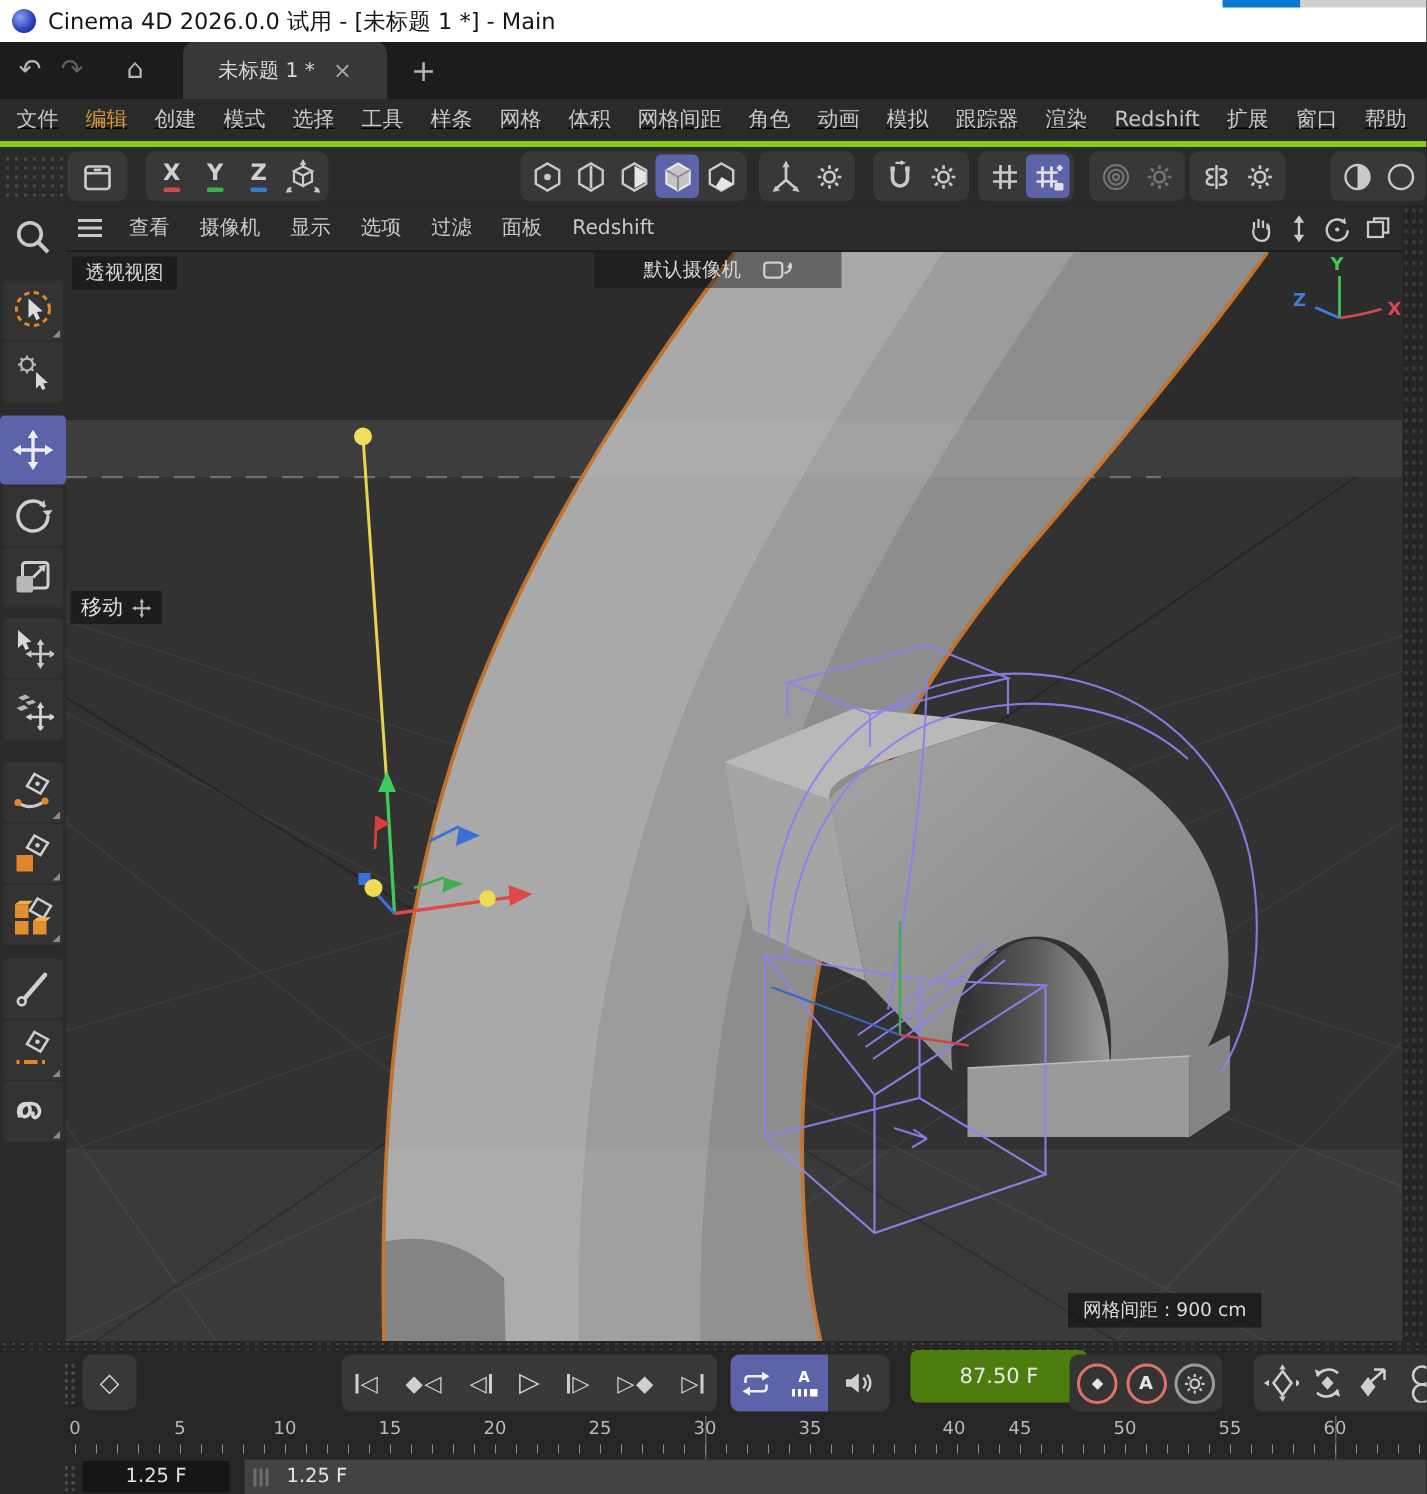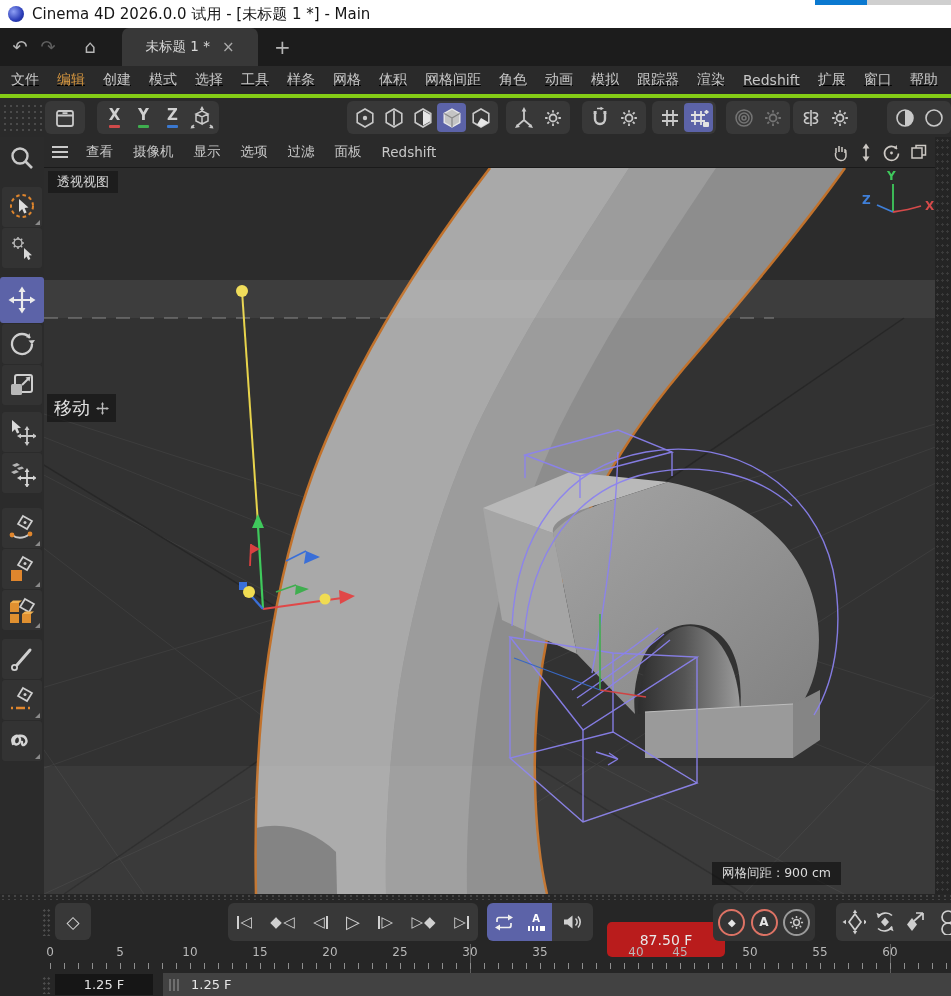--- a/index.html
+++ b/index.html
@@ -50,40 +50,40 @@
   .burger div { height:2px; background:#c9c9c9; margin:3px 0; }
   .vp-menubar span { color:#c8c8c8; font-size:13.5px; padding:0 10px; white-space:nowrap; }
   .vpm-right { margin-left:auto; display:flex; align-items:center; gap:9px; padding-right:8px; }
 
   .viewport { position:relative; width:891px; height:726px; background:#323232; overflow:hidden; }
   .viewport svg.scene { position:absolute; left:0; top:0; }
   .vp-label { position:absolute; background:rgba(18,18,18,.55); color:#d6d6d6; font-size:13px; padding:2px 9px; }
   .cam-bar { position:absolute; left:352px; top:0; width:165px; height:24px; background:rgba(18,18,18,.45);
     display:flex; align-items:center; justify-content:center; gap:14px; color:#d6d6d6; font-size:13px; }
   .move-hint { position:absolute; left:3px; top:226px; background:rgba(12,12,12,.55); color:#e0e0e0;
-    font-size:18px; padding:2px 7px; display:flex; align-items:center; gap:6px; }
+    font-size:14px; padding:2px 7px; display:flex; align-items:center; gap:6px; }
   .grid-label { position:absolute; left:668px; top:694px; background:rgba(8,8,8,.55); color:#dcdcdc;
     font-size:12.5px; padding:3px 10px; }
 
   .right-strip { width:16px; background:#242424;
     background-image:radial-gradient(#3a3a3a 1px, transparent 1.2px); background-size:5px 7px; }
 
   .timeline { position:relative; height:102px; background:#262626; }
   .tl-sep { height:6px; background-image:radial-gradient(#454545 1px, transparent 1.2px); background-size:6px 4px; }
   .tl-controls { position:relative; height:44px; }
   .vgrip { position:absolute; width:9px; background-image:radial-gradient(#4e4e4e 1px, transparent 1.2px); background-size:4.5px 5px; }
   .keybtn { position:absolute; left:55px; top:3px; width:36px; height:37px; background:#383838; border-radius:6px;
     color:#d5d5d5; font-size:17px; display:flex; align-items:center; justify-content:center; }
   .transport { position:absolute; left:228px; top:3px; width:250px; height:38px; background:#383838; border-radius:6px;
     display:flex; align-items:center; justify-content:space-around; }
   .t-ico { display:flex; align-items:center; gap:1px; color:#d0d0d0; font-size:15px; line-height:1; }
   .vbar { width:2px; height:13px; background:#d0d0d0; display:inline-block; }
   .sndgrp { position:absolute; left:487px; top:3px; width:106px; height:38px; display:flex; }
   .sndgrp .seg { height:38px; display:flex; align-items:center; justify-content:center; }
-  .frame-field { position:absolute; left:607px; top:22px; width:118px; height:35px; background:#b91c1c; border-radius:5px;
+  .frame-field { position:absolute; left:607px; top:0; width:118px; height:35px; background:#4d7c0f; border-radius:5px;
     color:#e8e8e8; font-size:14px; display:flex; align-items:center; justify-content:center; }
   .recgrp { position:absolute; left:713px; top:3px; width:102px; height:38px; background:#343434; border-radius:6px;
     display:flex; align-items:center; justify-content:space-evenly; }
   .circ { width:27px; height:27px; border-radius:50%; border:2px solid #dd7365; display:flex; align-items:center;
     justify-content:center; color:#e6e6e6; position:relative; }
   .circ.gray { border-color:#9a9a9a; }
   .keysgrp { position:absolute; left:836px; top:3px; width:120px; height:38px; background:#383838; border-radius:6px;
     display:flex; align-items:center; gap:6px; padding-left:6px; overflow:hidden; }
   .tl-ruler { position:relative; height:16px; }
   .tl-ruler span { position:absolute; top:1px; transform:translateX(-50%); color:#b8b8b8; font-size:12px; }
@@ -583,20 +583,28 @@
           <path d="M849,44 L849,16" stroke="#3fc95c" stroke-width="1.8"></path>
           <path d="M849,44 L833,37" stroke="#3f7fd8" stroke-width="1.8"></path>
           <path d="M849,44 C860,42.5 869,40.5 877,38" stroke="#d54a4a" stroke-width="1.8" fill="none"></path>
           <text x="843" y="12" fill="#3fc95c" font-size="12" font-weight="bold">Y</text>
           <text x="818" y="36" fill="#3f7fd8" font-size="12" font-weight="bold">Z</text>
           <text x="881" y="42" fill="#d54a4a" font-size="12" font-weight="bold">X</text>
         </g>
       </svg>
 
       <div class="vp-label" style="left:4px; top:3px">透视视图</div>
+      <div class="cam-bar">
+        <span>默认摄像机</span>
+        <svg width="20" height="16">
+            <rect x="1.5" y="3" width="12" height="10" rx="2" fill="none" stroke="#cfcfcf" stroke-width="1.5"></rect>
+            <path d="M15 10 a4 4 0 0 0 4 -4" fill="none" stroke="#cfcfcf" stroke-width="1.5"></path>
+            <polygon points="19,2.5 16.5,6.5 21,6.8" fill="#cfcfcf"></polygon>
+          </svg>
+      </div>
       <div class="move-hint">
         <span>移动</span>
         <svg width="13" height="13">
             <g stroke="#b9b9b9" stroke-width="1.3" fill="none">
               <path d="M6.5 1.5 V11.5 M1.5 6.5 H11.5"></path>
             </g>
             <g fill="#b9b9b9">
               <polygon points="6.5,0 5,2.5 8,2.5"></polygon>
               <polygon points="6.5,13 5,10.5 8,10.5"></polygon>
               <polygon points="0,6.5 2.5,5 2.5,8"></polygon>

